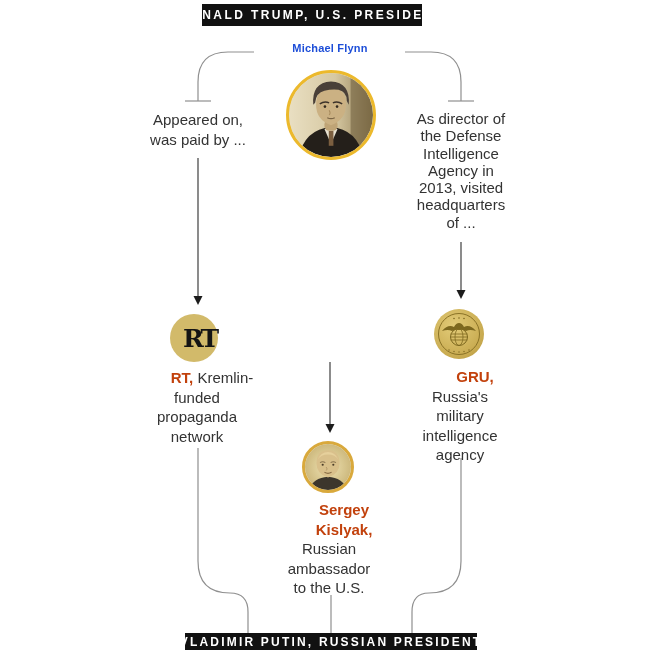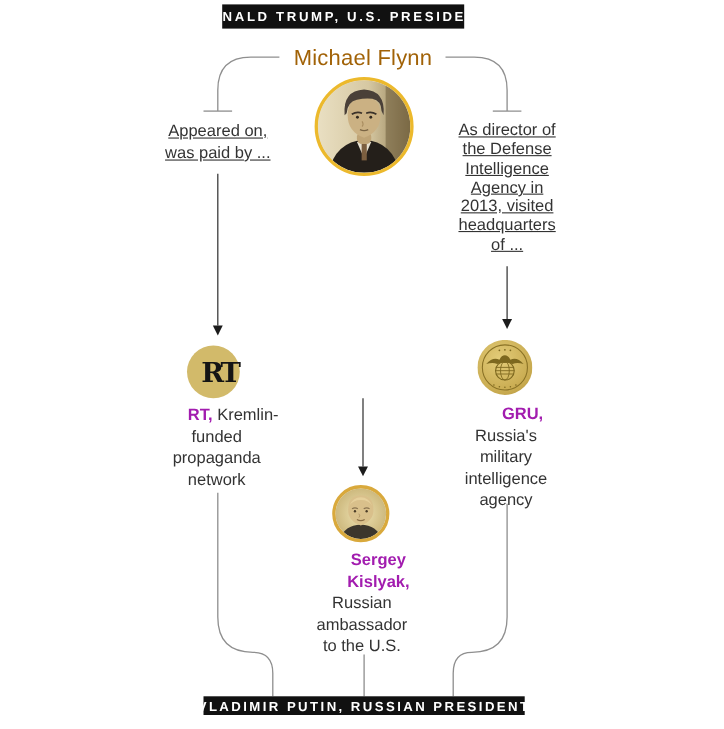--- a/index.html
+++ b/index.html
@@ -7,27 +7,27 @@
     position:relative;width:658px;height:663px;background:#ffffff;overflow:hidden;
     font-family:"Liberation Sans",sans-serif;color:#2e2e2e;
   }
   .lines-layer{position:absolute;left:0;top:0;width:658px;height:663px;z-index:1;}
   .abs{position:absolute;z-index:2;}
   .banner{
     background:#111111;color:#ffffff;display:flex;align-items:center;justify-content:center;
     font-size:12px;font-weight:bold;letter-spacing:2.4px;white-space:nowrap;
   }
   .title{
-    font-size:20px;font-weight:normal;color:#a16207;text-align:center;letter-spacing:0.2px;
+    font-size:11px;font-weight:bold;color:#1d4ed8;text-align:center;letter-spacing:0.2px;
   }
   .caption{
-    font-size:15px;line-height:18.5px;text-align:center;white-space:pre-line;color:#333333;text-decoration:underline;
+    font-size:15px;line-height:18.5px;text-align:center;white-space:pre-line;color:#333333;
   }
   .entity-label{font-size:15px;line-height:19.5px;text-align:center;color:#333333;}
-  .entity-label .bold{font-weight:bold;color:#a21caf;padding-left:30px;}
+  .entity-label .bold{font-weight:bold;color:#c2410c;padding-left:30px;}
   .entity-label .bold.block{display:block;white-space:pre-line;}
   .entity-label .rest.block{display:block;white-space:pre-line;}
   .photo-ring{
     border-radius:50%;overflow:hidden;box-sizing:border-box;background:#e6dcc0;
   }
   .flynn-ring{border:3px solid #ecb92c;}
   .kislyak-ring{border:3px solid #d9a93c;}
   .photo-ring svg{display:block;width:100%;height:100%;}
   .rt-circle{
     width:48px;height:48px;border-radius:50%;background:#d2ba6a;

